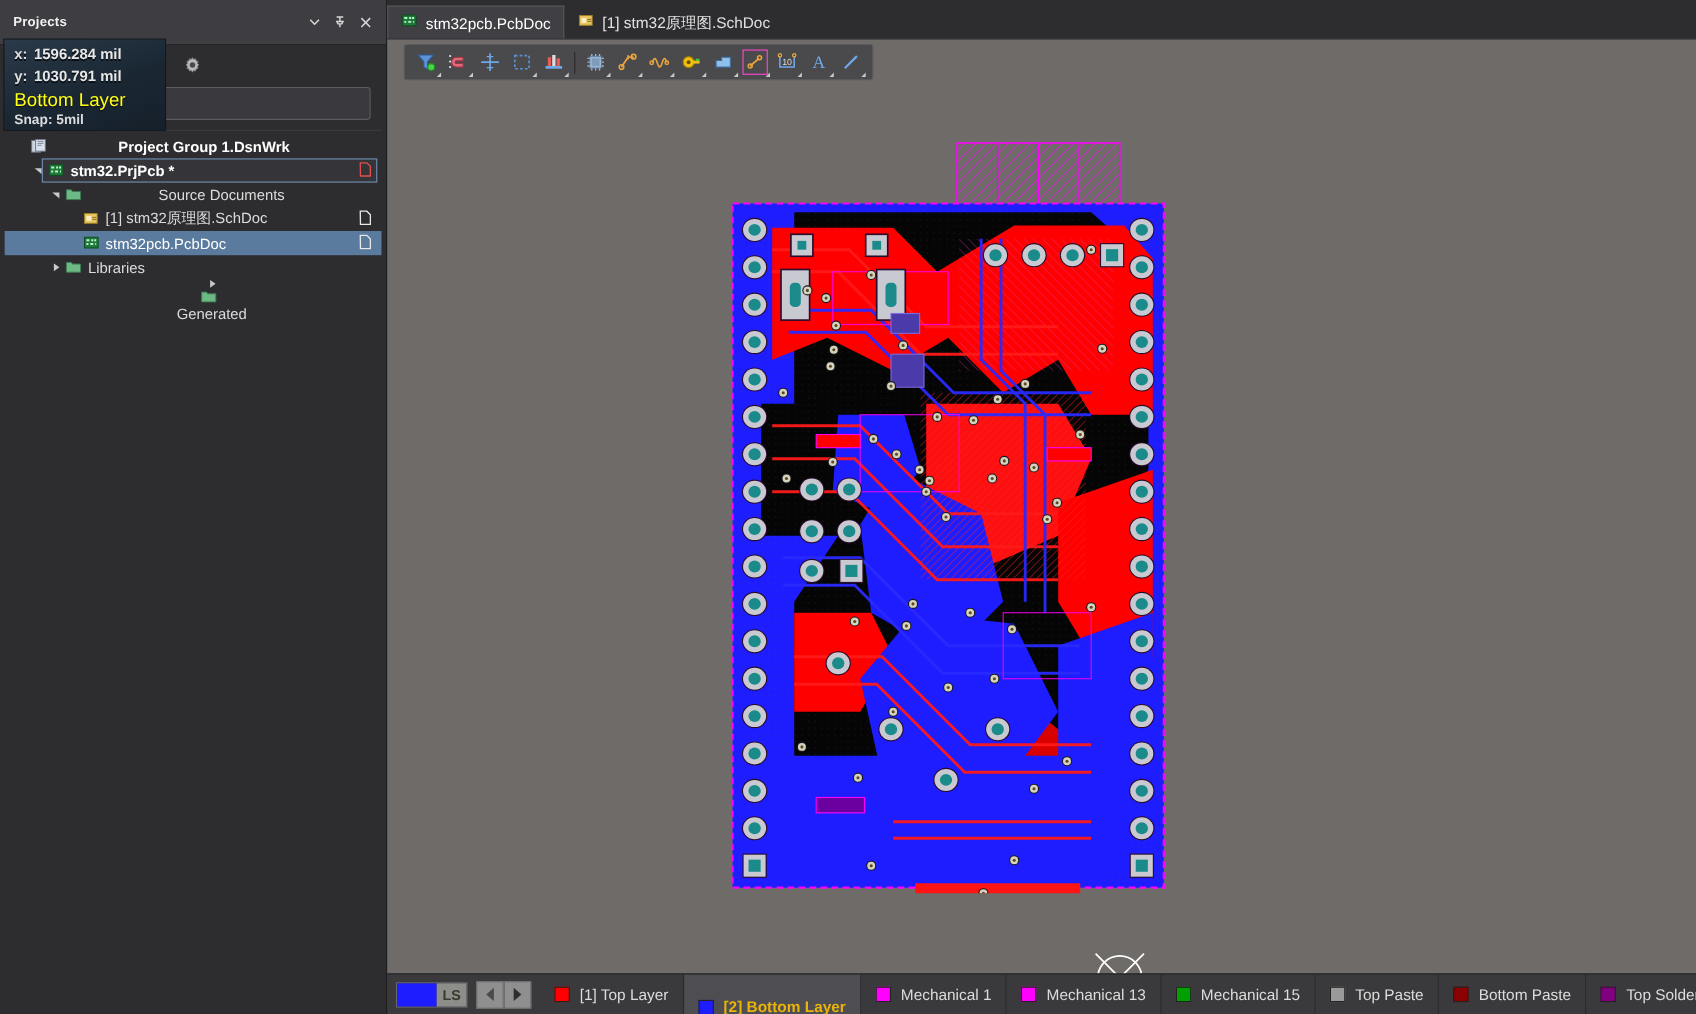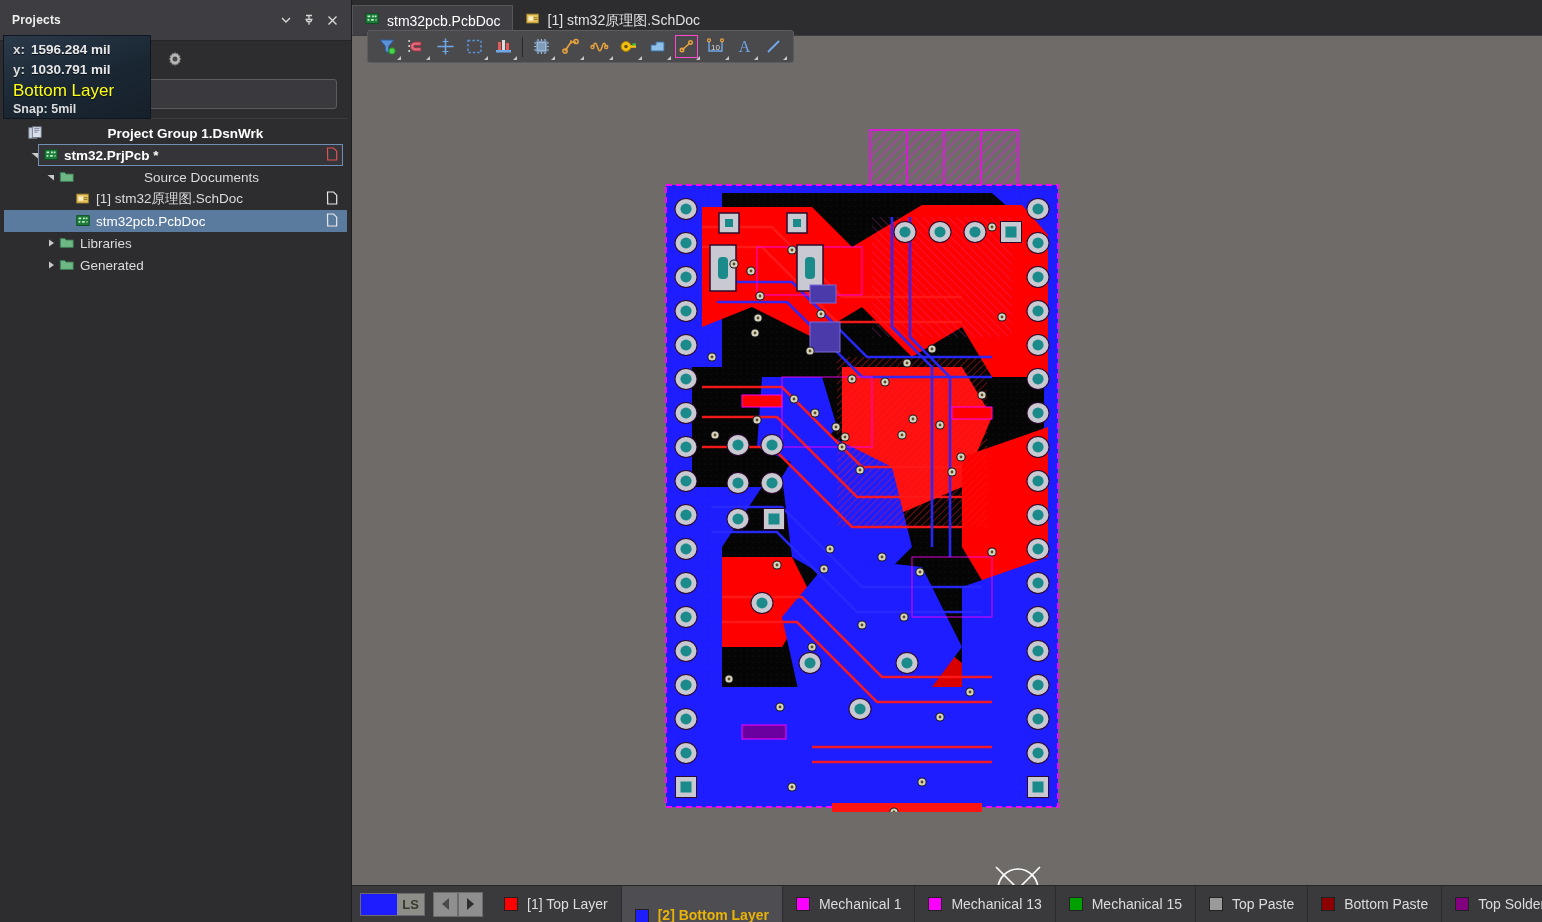--- a/index.html
+++ b/index.html
@@ -92,21 +92,21 @@
   #hud .ln{ display:flex; gap:6px; text-shadow:0 1px 0 #0a0f14; }
   #hud .ax{ width:12px; color:#dedede; }
   #hud .layer{
     color:#ffff14; font-size:17px; font-weight:normal; line-height:1.25;
     margin-top:1px; text-shadow:0 1px 1px #0a0f14;
   }
   #hud .snap{ color:#dcdcdc; font-size:12.5px; font-weight:bold; margin-top:-1px; }
 
   
   #pcb-toolbar{
-    position:absolute; left:367px; top:30px; height:33px;
+    position:absolute; left:367px; top:40px; height:33px;
     background:#4a4a4d; border:1px solid #5c5c60; border-radius:3px;
     display:flex; align-items:center; padding:0 5px; z-index:30;
   }
   .tbtn{
     position:relative; width:29px; height:27px;
     display:flex; align-items:center; justify-content:center; cursor:pointer;
   }
   .tbtn.framed svg{ outline:1px solid #ff48d0; outline-offset:1px; }
   .tbtn .caret{
     position:absolute; right:1px; bottom:0;
@@ -308,21 +308,21 @@
             </svg>
           </span>
           <span class="tico">
             <svg width="16" height="16" viewBox="0 0 18 18">
               <path d="M1.5 4h5l1.3 1.7H16V14H1.5z" fill="#6db985" stroke="#3e7a53"></path>
             </svg>
           </span>
           <span class="tlabel">Libraries</span>
           <span class="docglyph"></span>
         </div>
-        <div class="trow" style="padding-left: 40px;">
+        <div class="trow" style="padding-left: 40px; flex-direction: column;">
           <span class="arrow">
             <svg width="8" height="8" viewBox="0 0 8 8">
               <path d="M2 0.5 L7 4 L2 7.5Z" fill="#c9c9c9"></path>
             </svg>
           </span>
           <span class="tico">
             <svg width="16" height="16" viewBox="0 0 18 18">
               <path d="M1.5 4h5l1.3 1.7H16V14H1.5z" fill="#6db985" stroke="#3e7a53"></path>
             </svg>
           </span>

